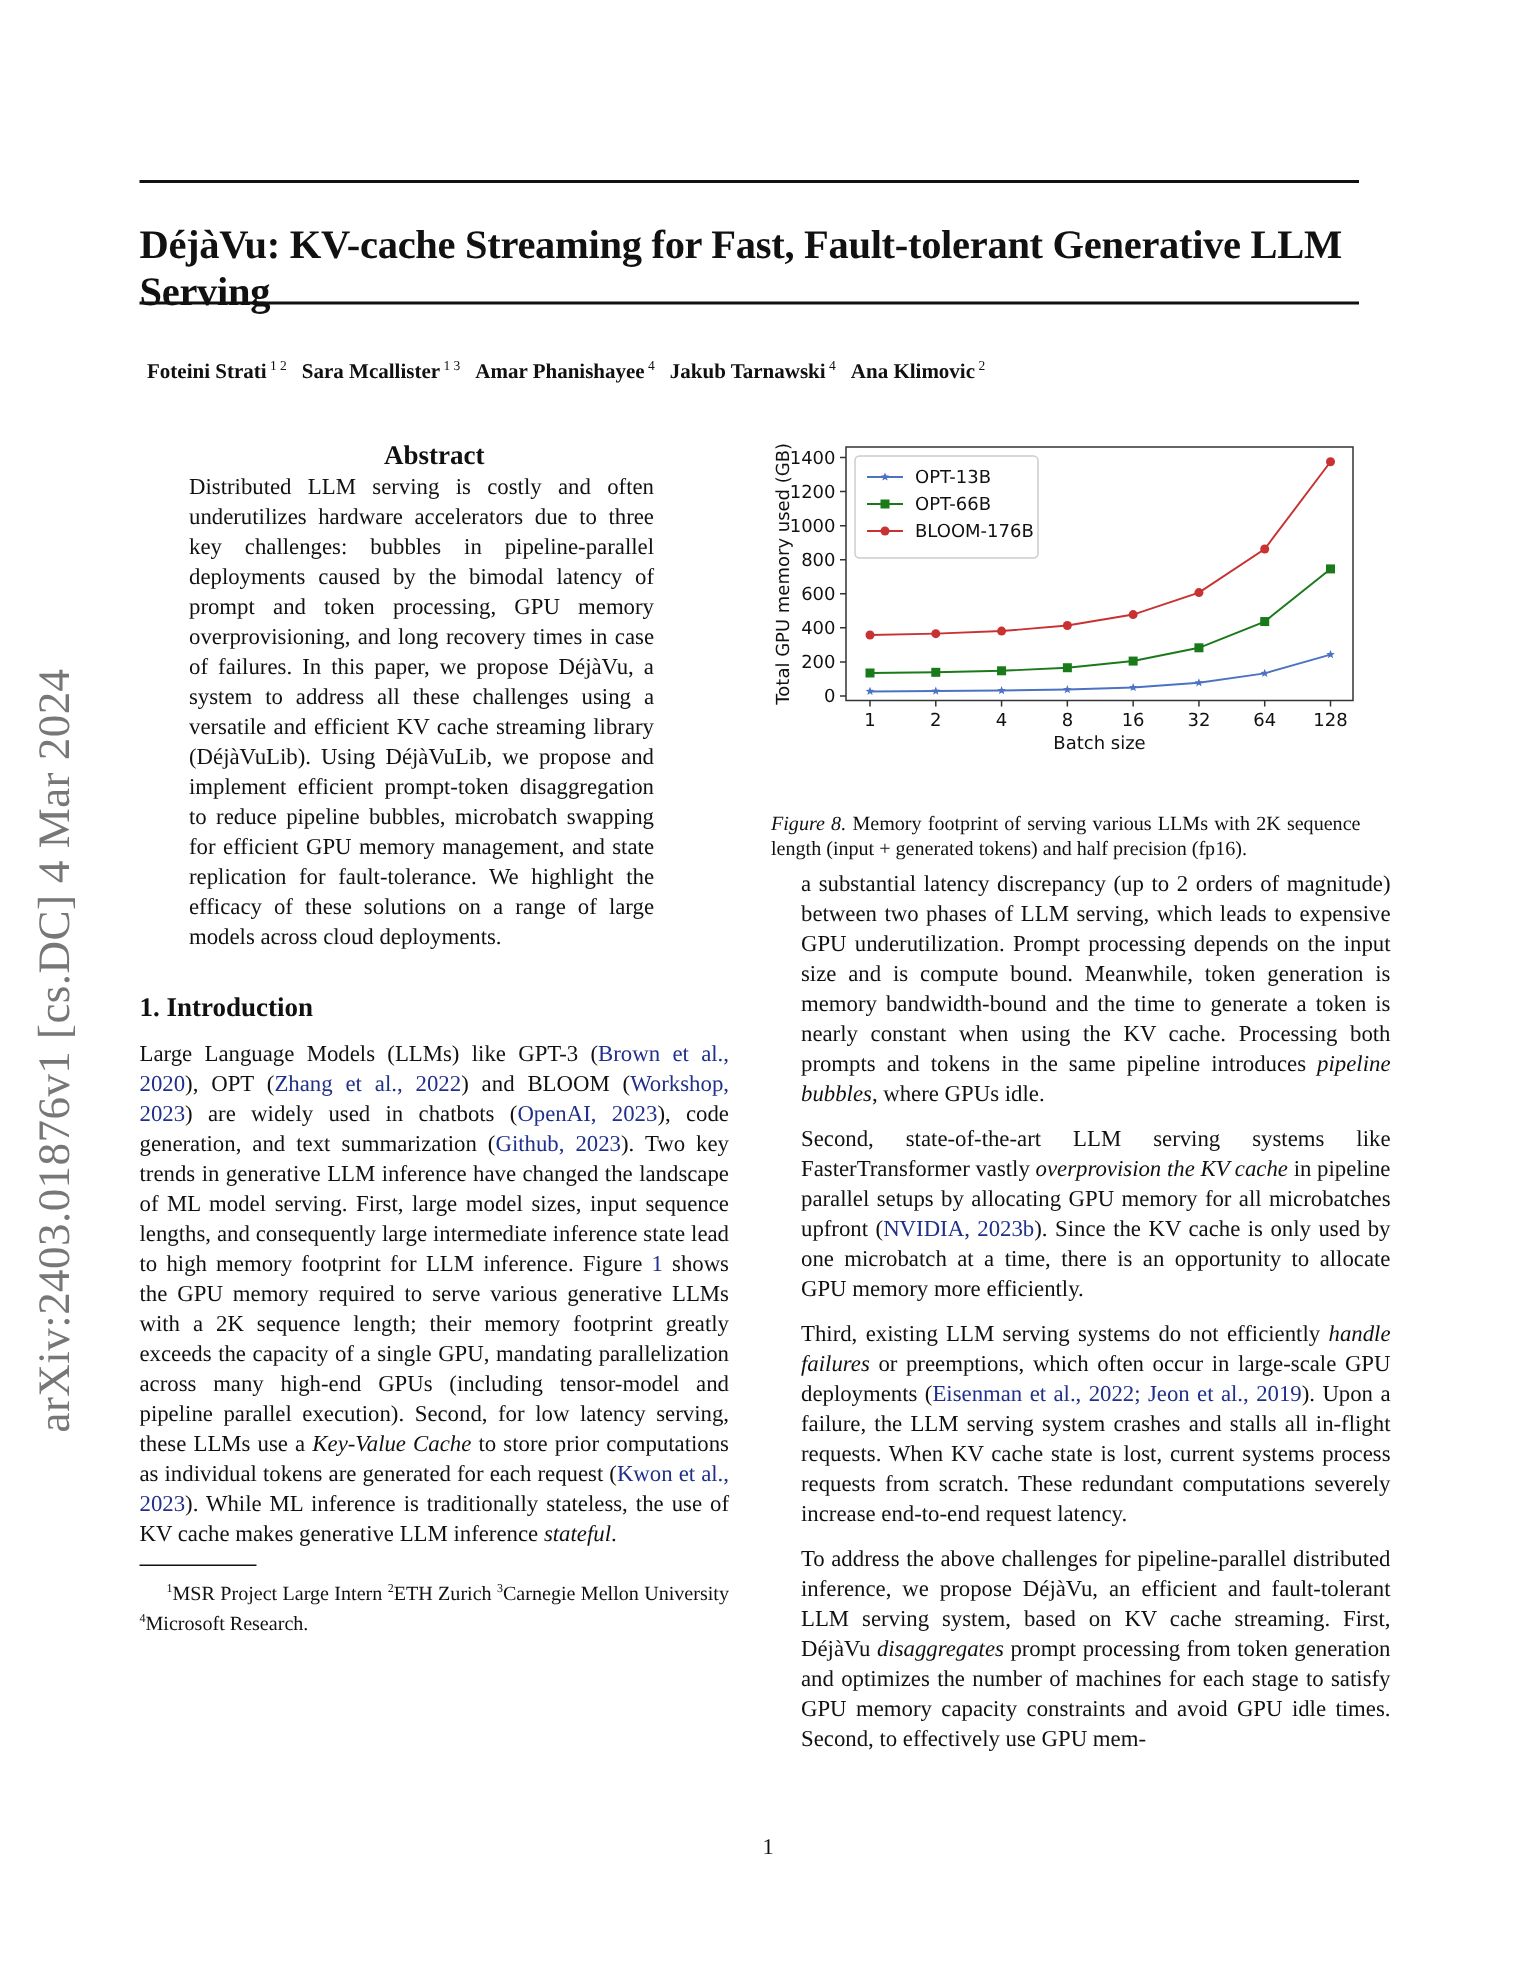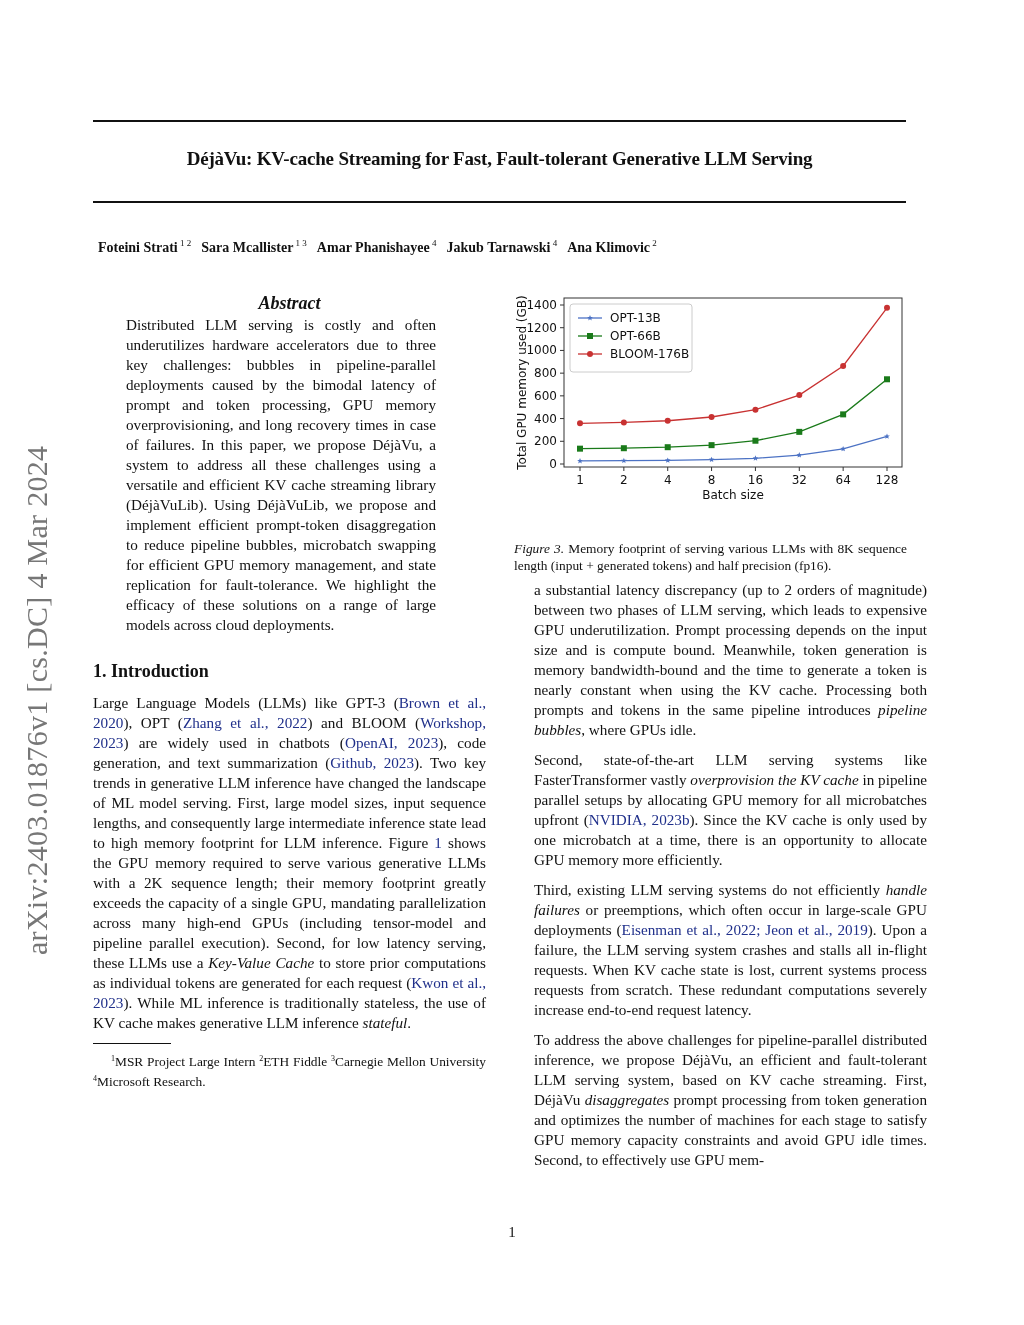--- a/index.html
+++ b/index.html
@@ -1,26 +1,26 @@
 <!DOCTYPE html>
 <html><head>
 <meta charset="utf-8">
 <style>
   html, body { margin:0; padding:0; background:#fff; }
   body { width:1024px; height:1325px; position:relative; font-family:"Liberation Serif", serif; color:#111; overflow:hidden; }
   .rule { position:absolute; left:93px; width:813px; height:2px; background:#111; }
-  #title { position:absolute; top:148px; left:93px; width:813px; text-align:center; font-weight:bold; font-size:19px; letter-spacing:-0.2px; }
+  #title { position:absolute; top:148px; left:93px; width:813px; font-weight:bold; font-size:27px; letter-spacing:-0.2px; }
   #authors { position:absolute; top:238px; left:93px; width:813px; font-weight:bold; font-size:14px; }
   #authors sup { font-weight:normal; font-size:9px; }
   #arxiv { position:absolute; left:20px; top:955px; transform-origin:0 0; transform:rotate(-90deg); font-size:30px; color:#777; white-space:nowrap; letter-spacing:0.3px; }
   .col { position:absolute; font-size:15.2px; line-height:20px; text-align:justify; }
   .col p { margin:0 0 10px 0; hyphens:auto; }
   #left { left:93px; width:393px; top:290px; }
   #right { left:514px; width:393px; top:580px;margin-left:20px; }
-  #abstract-h { text-align:center; font-weight:bold; font-size:18px; margin:3px 0 2px 0;font-style:italic; }
+  #abstract-h { text-align:center; font-weight:bold; font-size:18px; margin:3px 0 2px 0; }
   #abstract { margin-left:33px; margin-right:50px; }
   .sec-h { font-weight:bold; font-size:18px; margin:26px 0 12px 0; }
   .cite { color:#1f2f8a; }
   .footrule { width:78px; height:1px; background:#111; margin:2px 0 6px 0; }
   .footnote { font-size:13.4px; line-height:17px; text-indent:18px; }
   .footnote sup { font-size:8px; }
   #caption { position:absolute; left:514px; top:540px; width:393px; font-size:13.4px; line-height:17px; text-align:justify; }
   #pagenum { position:absolute; top:1224px; left:0; width:1024px; text-align:center; font-size:15px; }
   #chart { position:absolute; left:510px; top:288px; }
   .axtxt { font-family:"DejaVu Sans", sans-serif; font-size:12px; fill:#111; }
@@ -34,21 +34,21 @@
 <div id="authors"><span style="margin: 0px 5px;"><span>Foteini Strati</span><sup> 1 2</sup></span><span style="margin: 0px 5px;"><span>Sara Mcallister</span><sup> 1 3</sup></span><span style="margin: 0px 5px;"><span>Amar Phanishayee</span><sup> 4</sup></span><span style="margin: 0px 5px;"><span>Jakub Tarnawski</span><sup> 4</sup></span><span style="margin: 0px 5px;"><span>Ana Klimovic</span><sup> 2</sup></span></div>
 
 <div id="arxiv">arXiv:2403.01876v1  [cs.DC]  4 Mar 2024</div>
 
 <div id="left" class="col">
   <div id="abstract-h">Abstract</div>
   <p id="abstract">Distributed LLM serving is costly and often underutilizes hardware accelerators due to three key challenges: bubbles in pipeline-parallel deployments caused by the bimodal latency of prompt and token processing, GPU memory overprovisioning, and long recovery times in case of failures. In this paper, we propose DéjàVu, a system to address all these challenges using a versatile and efficient KV cache streaming library (DéjàVuLib). Using DéjàVuLib, we propose and implement efficient prompt-token disaggregation to reduce pipeline bubbles, microbatch swapping for efficient GPU memory management, and state replication for fault-tolerance. We highlight the efficacy of these solutions on a range of large models across cloud deployments.</p>
   <div class="sec-h">1. Introduction</div>
   <p><span>Large Language Models (LLMs) like GPT-3 (</span><span class="cite">Brown et al., 2020</span><span>), OPT (</span><span class="cite">Zhang et al., 2022</span><span>) and BLOOM (</span><span class="cite">Workshop, 2023</span><span>) are widely used in chatbots (</span><span class="cite">OpenAI, 2023</span><span>), code generation, and text summarization (</span><span class="cite">Github, 2023</span><span>). Two key trends in generative LLM inference have changed the landscape of ML model serving. First, large model sizes, input sequence lengths, and consequently large intermediate inference state lead to high memory footprint for LLM inference. Figure </span><span class="cite">1</span><span> shows the GPU memory required to serve various generative LLMs with a 2K sequence length; their memory footprint greatly exceeds the capacity of a single GPU, mandating parallelization across many high-end GPUs (including tensor-model and pipeline parallel execution). Second, for low latency serving, these LLMs use a </span><i>Key-Value Cache</i><span> to store prior computations as individual tokens are generated for each request (</span><span class="cite">Kwon et al., 2023</span><span>). While ML inference is traditionally stateless, the use of KV cache makes generative LLM inference </span><i>stateful</i><span>.</span></p>
   <div class="footrule"></div>
-  <div class="footnote" id="footnote"><sup>1</sup><span>MSR Project Large Intern </span><sup>2</sup><span>ETH Fiddle </span><sup>3</sup><span>Carnegie Mellon University </span><sup>4</sup><span>Microsoft Research.</span></div>
+  <div class="footnote" id="footnote"><sup>1</sup><span>MSR Project Large Intern </span><sup>2</sup><span>ETH Zurich </span><sup>3</sup><span>Carnegie Mellon University </span><sup>4</sup><span>Microsoft Research.</span></div>
 </div>
 
 <svg id="chart" width="400" height="215" xmlns="http://www.w3.org/2000/svg">
     <rect x="54" y="10" width="338" height="169" fill="none" stroke="#333" stroke-width="1"></rect>
     <line x1="50" x2="54" y1="176" y2="176" stroke="#333"></line>
     <text x="47" y="180" text-anchor="end" class="axtxt">0</text>
     <line x1="50" x2="54" y1="153.28571428571428" y2="153.28571428571428" stroke="#333"></line>
     <text x="47" y="157.28571428571428" text-anchor="end" class="axtxt">200</text>
     <line x1="50" x2="54" y1="130.57142857142856" y2="130.57142857142856" stroke="#333"></line>
     <text x="47" y="134.57142857142856" text-anchor="end" class="axtxt">400</text>
@@ -112,21 +112,21 @@
     <polygon points="80.0,27.0 80.8,28.9 82.9,29.1 81.2,30.4 81.8,32.4 80.0,31.3 78.2,32.4 78.8,30.4 77.1,29.1 79.2,28.9" fill="#4c72c4"></polygon>
     <text x="100" y="34" class="axtxt">OPT-13B</text>
     <line x1="68" x2="92" y1="48" y2="48" stroke="#1a7a1a" stroke-width="1.3"></line>
     <rect x="77" y="45" width="6" height="6" fill="#1a7a1a"></rect>
     <text x="100" y="52" class="axtxt">OPT-66B</text>
     <line x1="68" x2="92" y1="66" y2="66" stroke="#c83232" stroke-width="1.3"></line>
     <circle cx="80" cy="66" r="3" fill="#c83232"></circle>
     <text x="100" y="70" class="axtxt">BLOOM-176B</text>
   </svg>
 
-<div id="caption"><i>Figure 3.</i><span> Memory footprint of serving various LLMs with 8K sequence length (input + generated tokens) and half precision (fp16).</span></div>
+<div id="caption"><i>Figure 8.</i><span> Memory footprint of serving various LLMs with 2K sequence length (input + generated tokens) and half precision (fp16).</span></div>
 
 <div id="right" class="col">
   <p><span>a substantial latency discrepancy (up to 2 orders of magnitude) between two phases of LLM serving, which leads to expensive GPU underutilization. Prompt processing depends on the input size and is compute bound. Meanwhile, token generation is memory bandwidth-bound and the time to generate a token is nearly constant when using the KV cache. Processing both prompts and tokens in the same pipeline introduces </span><i>pipeline bubbles</i><span>, where GPUs idle.</span></p>
   <p><span>Second, state-of-the-art LLM serving systems like FasterTransformer vastly </span><i>overprovision the KV cache</i><span> in pipeline parallel setups by allocating GPU memory for all microbatches upfront (</span><span class="cite">NVIDIA, 2023b</span><span>). Since the KV cache is only used by one microbatch at a time, there is an opportunity to allocate GPU memory more efficiently.</span></p>
   <p><span>Third, existing LLM serving systems do not efficiently </span><i>handle failures</i><span> or preemptions, which often occur in large-scale GPU deployments (</span><span class="cite">Eisenman et al., 2022; Jeon et al., 2019</span><span>). Upon a failure, the LLM serving system crashes and stalls all in-flight requests. When KV cache state is lost, current systems process requests from scratch. These redundant computations severely increase end-to-end request latency.</span></p>
   <p><span>To address the above challenges for pipeline-parallel distributed inference, we propose DéjàVu, an efficient and fault-tolerant LLM serving system, based on KV cache streaming. First, DéjàVu </span><i>disaggregates</i><span> prompt processing from token generation and optimizes the number of machines for each stage to satisfy GPU memory capacity constraints and avoid GPU idle times. Second, to effectively use GPU mem-</span></p>
 </div>
 
 <div id="pagenum">1</div>
 

